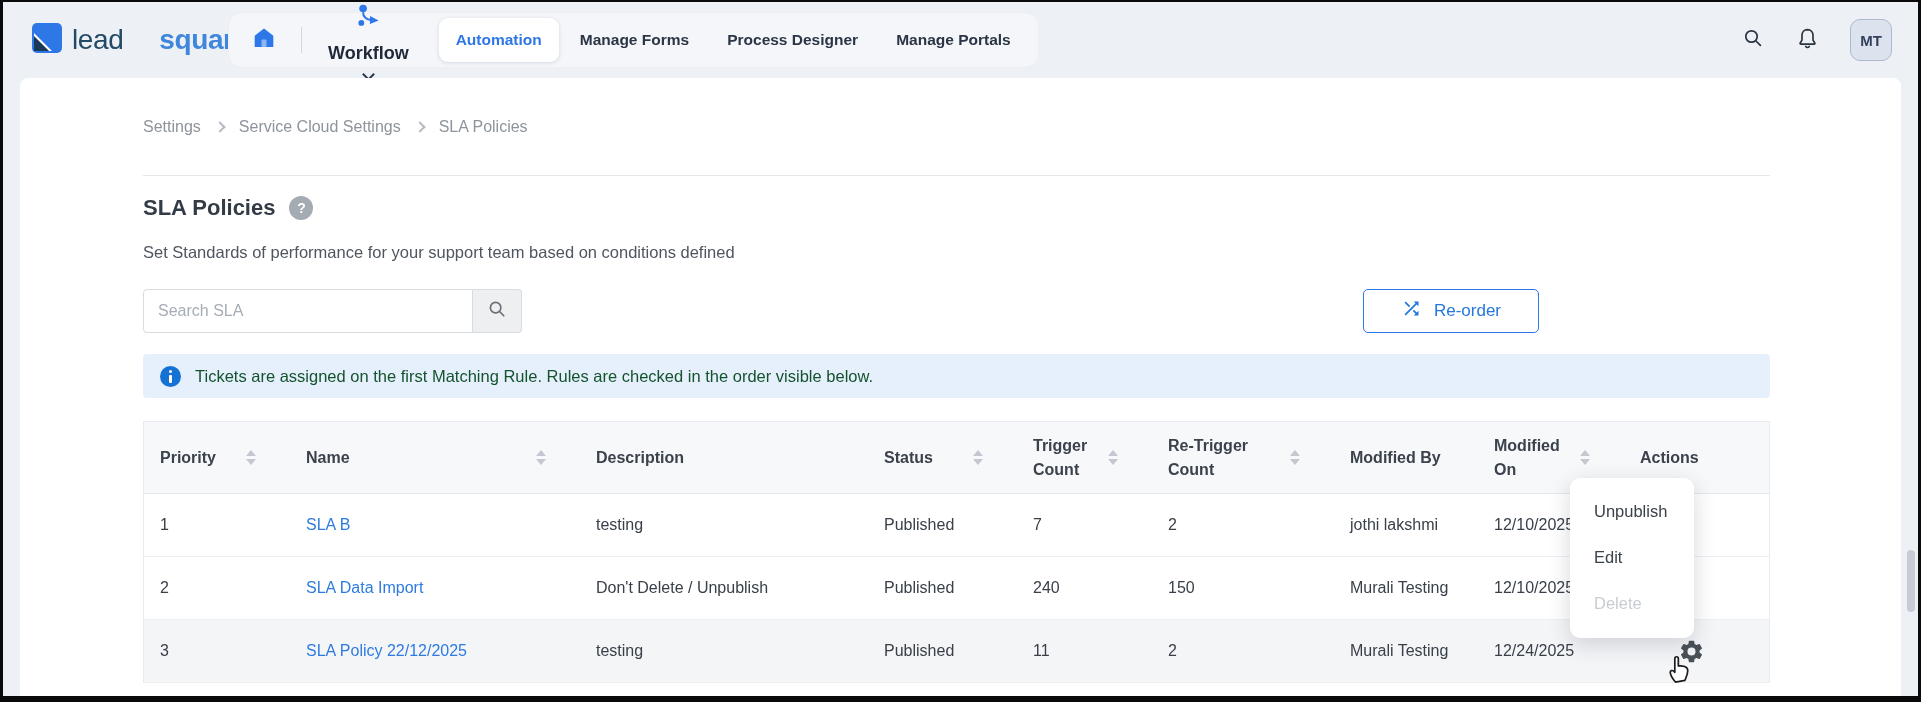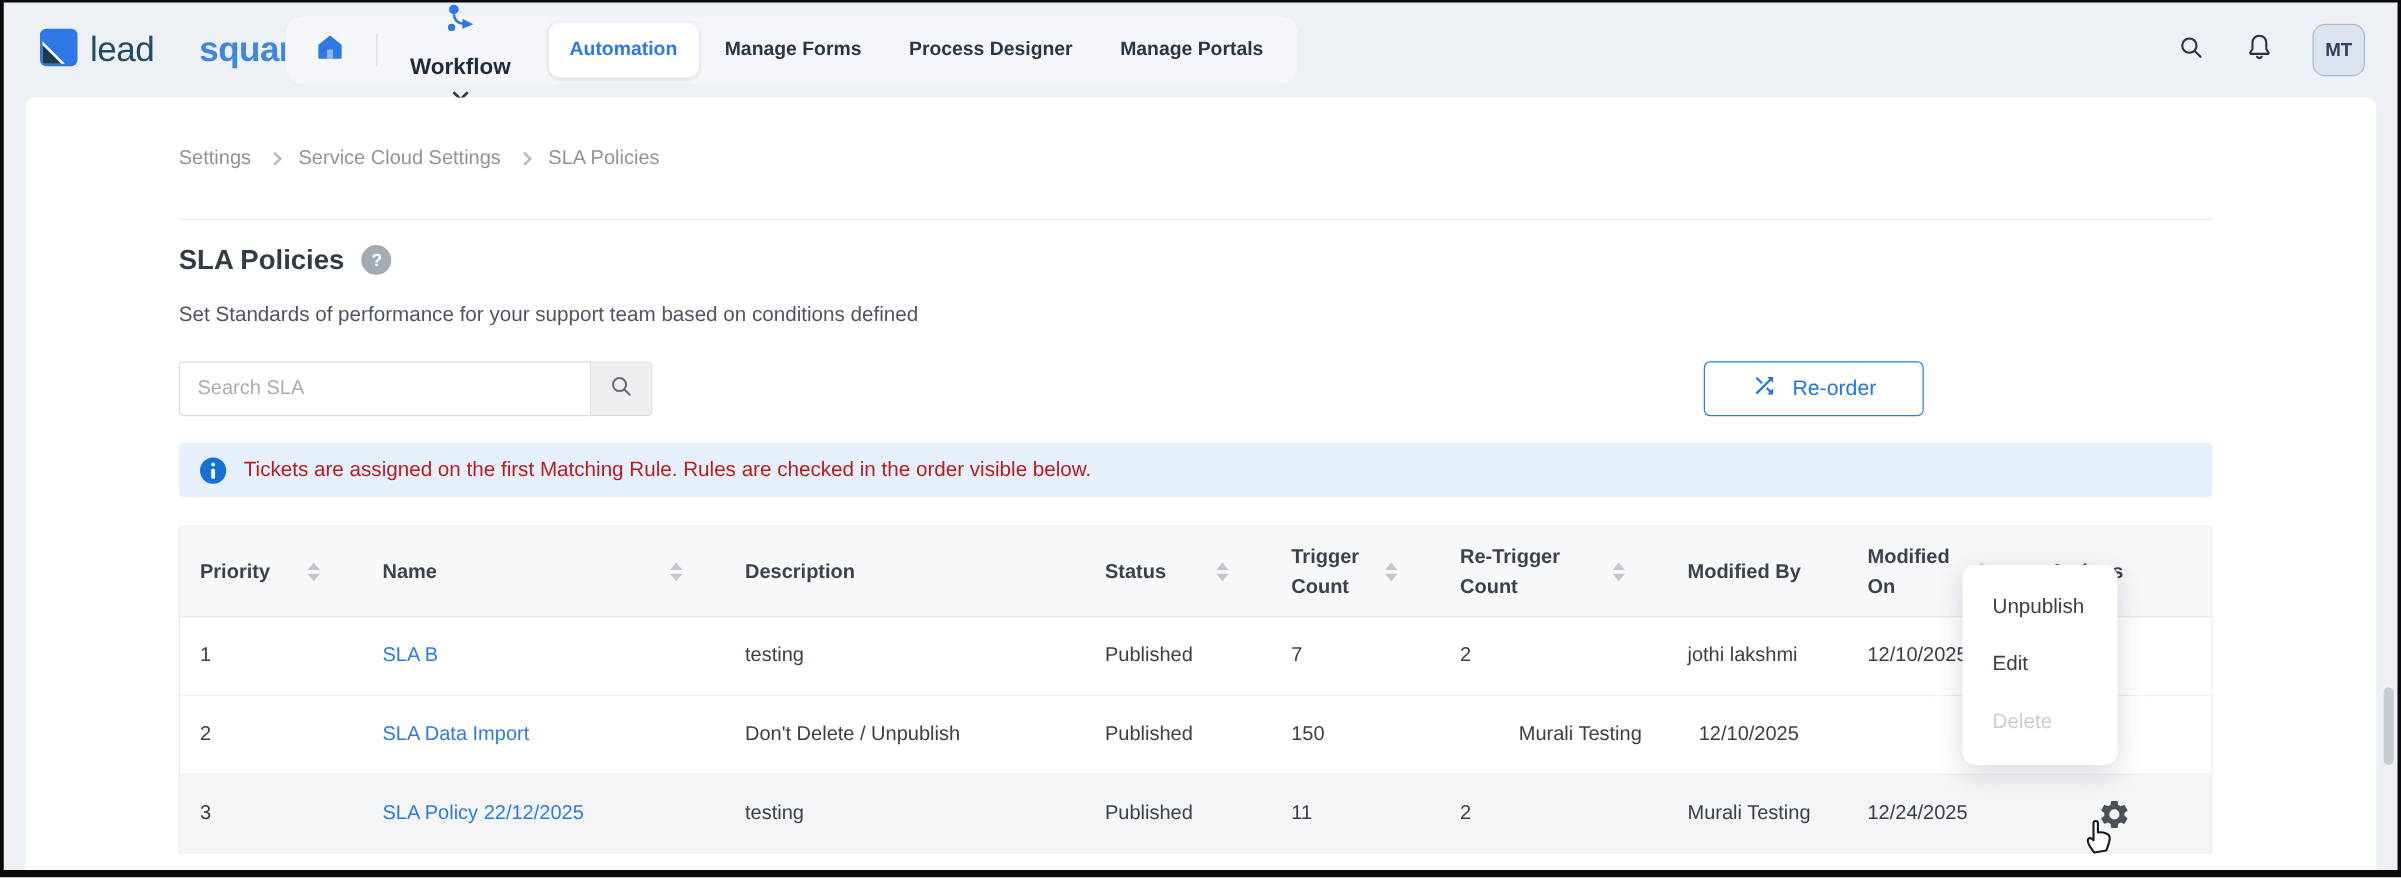--- a/index.html
+++ b/index.html
@@ -68,21 +68,21 @@
         font-size:17px; border-radius:5px; cursor:pointer; }
   .btn-reorder{ left:1313px; width:176px; background:#fff; border:1px solid #2e77e6; color:#2477dd; font-weight:500;margin-left:30px; }
   .btn-create{ left:1500px; width:250px; background:#1472d4; border:1px solid #1472d4; color:#fff; font-weight:500; }
 
   
   .banner{ position:absolute; left:123px; top:276px; width:1627px; height:44px; background:#e6f0fc; border-radius:4px;
            display:flex; align-items:center; gap:14px; padding:0 17px; }
   .info-icon{ position:relative; width:21px; height:21px; border-radius:50%; background:#1472d4; flex:0 0 auto; }
   .info-icon::before{ content:""; position:absolute; left:9px; top:4px; width:3px; height:3px; background:#fff; border-radius:50%; }
   .info-icon::after{ content:""; position:absolute; left:9px; top:9px; width:3px; height:8px; background:#fff; border-radius:1px; }
-  .banner-text{ font-size:16.5px; color:#b91c1c; }
+  .banner-text{ font-size:16.5px; color:#14532d; }
 
   
   .table{ position:absolute; left:123px; top:343px; width:1627px; border:1px solid #e8ebef; border-bottom:none; }
   .thead{ display:flex; height:72px; background:#f7f8fa; border-bottom:1px solid #e3e6ea; }
   .th{ display:flex; align-items:center; padding:0 10px 0 16px; font-size:16px; font-weight:600; color:#3b424c; }
   .th-label{ line-height:1.45; }
   .tr{ display:flex; height:63px; background:#fff; border-bottom:1px solid #edeff2; }
   .tr.hovered{ background:#f4f5f7; }
   .td{ display:flex; align-items:center; padding:0 10px 0 16px; font-size:16px; color:#394049; }
   .cell-link{ color:#2e7be0; cursor:pointer; }
@@ -92,21 +92,21 @@
   .col8{ flex:1; }
   .col4 .th-label{ max-width:78px; } .col5 .th-label{ max-width:92px; } .col7 .th-label{ max-width:80px; }
 
   .sort{ display:flex; flex-direction:column; gap:3px; margin-left:auto; margin-right:24px; cursor:pointer; }
   .sort .up{ width:0; height:0; border-left:5px solid transparent; border-right:5px solid transparent; border-bottom:6px solid #c3c8d0; }
   .sort .dn{ width:0; height:0; border-left:5px solid transparent; border-right:5px solid transparent; border-top:6px solid #c3c8d0; }
 
   .gear{ margin-left:38px; cursor:pointer; display:flex; }
 
   
-  .context-menu{ position:absolute; left:1567px; top:450px; width:124px; padding:10px 0 12px;
+  .context-menu{ position:absolute; left:1567px; top:476px; width:124px; padding:10px 0 12px;
                  background:#fff; border-radius:10px; box-shadow:0 6px 22px rgba(30,40,60,.18); }
   .menu-item{ height:46px; display:flex; align-items:center; padding-left:24px; font-size:16.5px; color:#3a4149; cursor:pointer; }
   .menu-item.disabled{ color:#c9cdd2; cursor:default; }
 
   .cursor{ position:absolute; left:1660px; top:648px; pointer-events:none; }
   .scroll-thumb{ position:absolute; right:3px; top:548px; width:8px; height:62px; border-radius:4px; background:#c7ccd4; }
 </style>
 </head>
 <body>
 
@@ -288,20 +288,21 @@
             <div class="td col7">12/10/2025</div>
             <div class="td col8"></div>
           </div>
           <div class="tr">
             <div class="td col0">2</div>
             <div class="td col1">
               <span class="cell-link">SLA Data Import</span>
             </div>
             <div class="td col2">Don't Delete / Unpublish</div>
             <div class="td col3">Published</div>
+            <div class="td col4">240</div>
             <div class="td col5">150</div>
             <div class="td col6">Murali Testing</div>
             <div class="td col7">12/10/2025</div>
             <div class="td col8"></div>
           </div>
           <div class="tr hovered">
             <div class="td col0">3</div>
             <div class="td col1">
               <span class="cell-link">SLA Policy 22/12/2025</span>
             </div>

